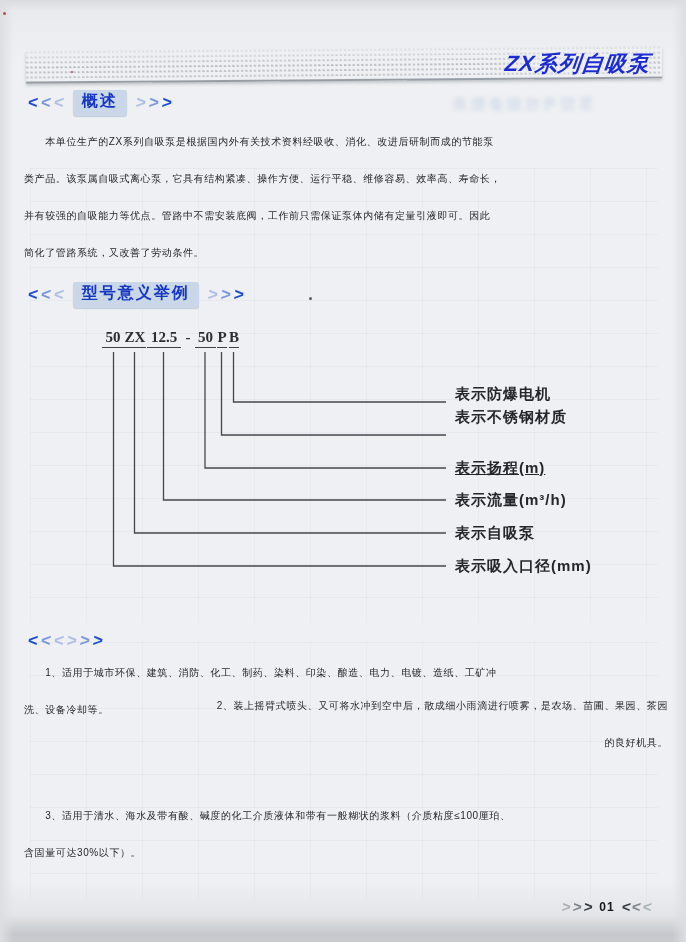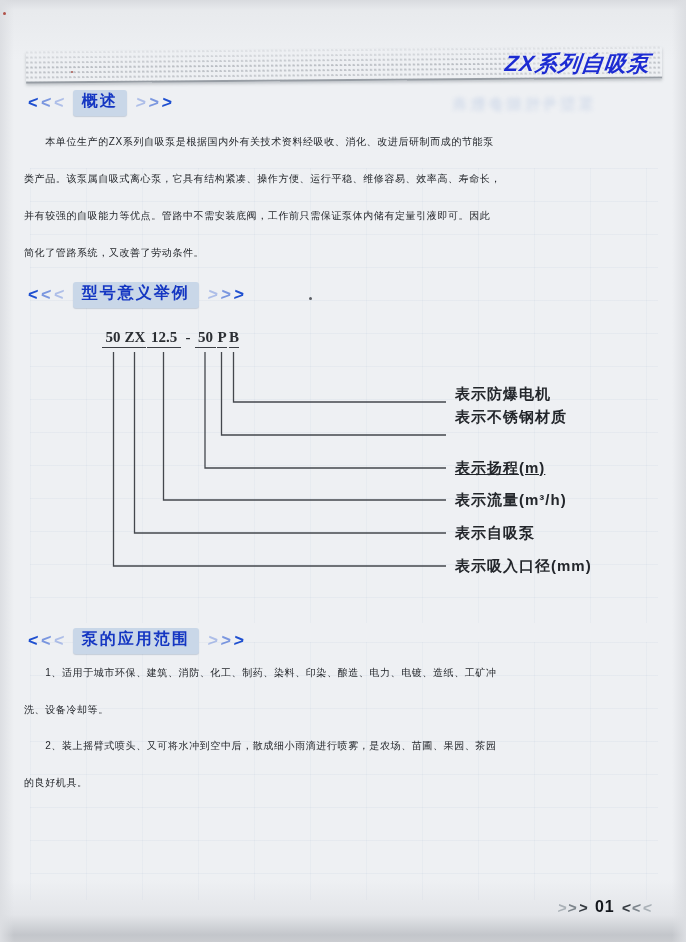--- a/index.html
+++ b/index.html
@@ -64,21 +64,21 @@
   .model-label{position:absolute;left:455px;font-size:15px;font-weight:bold;
     letter-spacing:1px;color:#23262b;line-height:20px;}
 
   
   .footer{position:absolute;top:898px;right:34px;display:flex;align-items:center;gap:2px;
     font-weight:900;font-size:15px;}
   .fchev{transform:skewX(-8deg);font-weight:900;}
   .fc-d{color:#343a40;}
   .fc-m{color:#7d858c;}
   .fc-l{color:#aab1b7;}
-  .page-num{margin:0 5px;font-size:16px;color:#14171c;letter-spacing:1px;}
+  .page-num{margin:0 5px;font-size:12px;color:#14171c;letter-spacing:1px;}
 
   .speck{position:absolute;border-radius:50%;}
 </style>
 </head>
 <body>
 
 <div class="page">
 
   <div class="edge-left"></div>
   <div class="edge-right"></div>
@@ -137,30 +137,31 @@
   <div class="model-label" style="top:407px;">表示不锈钢材质</div>
   <div class="model-label" style="top:458px;text-decoration:underline;">表示扬程(m)</div>
   <div class="model-label" style="top:490px;">表示流量(m³/h)</div>
   <div class="model-label" style="top:523px;text-align:right;">表示自吸泵</div>
   <div class="model-label" style="top:556px;">表示吸入口径(mm)</div>
 
   <div class="sec-head" style="top:630px;">
     <span class="chev">&lt;</span>
     <span class="chev m">&lt;</span>
     <span class="chev l">&lt;</span>
-    <span class="sec-pill">泵的应用范围</span>
     <span class="chev l">&gt;</span>
     <span class="chev m">&gt;</span>
     <span class="chev">&gt;</span>
   </div>
 
   <div class="para" style="top:654px;">　　1、适用于城市环保、建筑、消防、化工、制药、染料、印染、酿造、电力、电镀、造纸、工矿冲
 洗、设备冷却等。</div>
-  <div class="para" style="top:727px;">　　2、装上摇臂式喷头、又可将水冲到空中后，散成细小雨滴进行喷雾，是农场、苗圃、果园、茶园
+  <div class="para" style="top:687px;text-align:right;">　　2、装上摇臂式喷头、又可将水冲到空中后，散成细小雨滴进行喷雾，是农场、苗圃、果园、茶园
 的良好机具。</div>
+  <div class="para" style="top:797px;">　　3、适用于清水、海水及带有酸、碱度的化工介质液体和带有一般糊状的浆料（介质粘度≤100厘珀、
+含固量可达30%以下）。</div>
 
   <div class="footer">
     <span class="fchev fc-l">&gt;</span>
     <span class="fchev fc-m">&gt;</span>
     <span class="fchev fc-d">&gt;</span>
     <span class="page-num">01</span>
     <span class="fchev fc-d">&lt;</span>
     <span class="fchev fc-m">&lt;</span>
     <span class="fchev fc-l">&lt;</span>
   </div>

